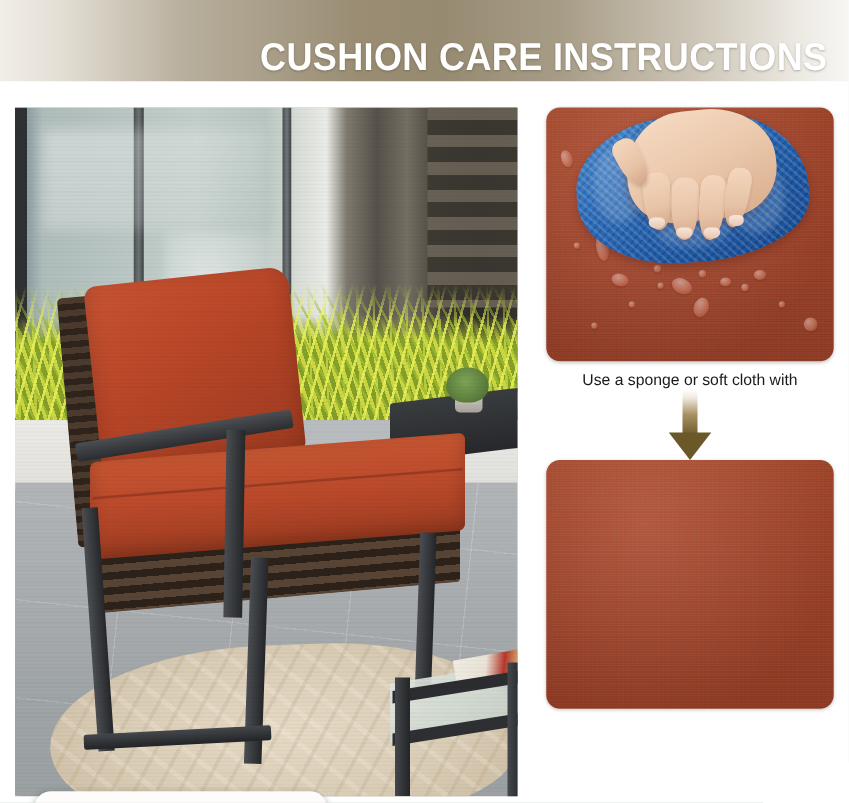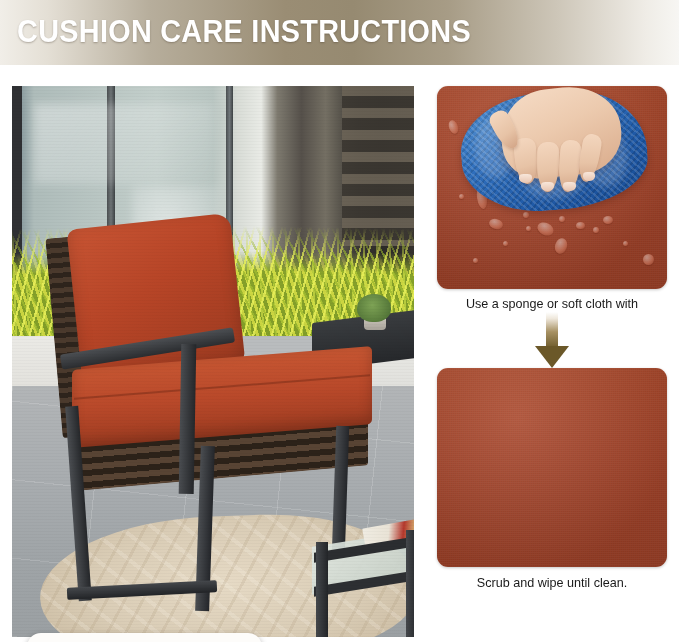--- a/index.html
+++ b/index.html
@@ -26,25 +26,25 @@
         #b7ae9c 22%,
         #9a8d74 42%,
         #968a71 52%,
         #a79c86 66%,
         #cdc6b8 82%,
         #efece6 95%,
         #f7f6f3 100%);
   }
   .banner-inner {
     position: absolute;
-    left: 0; top: 3px;
+    left: 0; top: 17px;
     width: 679px; height: 58px;
     display: flex;
     align-items: center;
-    justify-content: flex-start;
+    justify-content: flex-end;
   }
   .banner-title {
     font-family: "Liberation Sans Narrow", "Liberation Sans", sans-serif;
     font-weight: 700;
     font-size: 31px;
     letter-spacing: 0.3px;
     color: #ffffff;
     text-shadow: 0 1px 2px rgba(60,50,35,0.35);
     transform: scaleX(0.93);
     white-space: nowrap;
@@ -505,17 +505,16 @@
       <div class="arrow-shaft"></div>
       <div class="arrow-head"></div>
     </div>
 
     <div class="swatch swatch-bottom">
       <div class="fabric-tex"></div>
       <div class="swatch-sheen"></div>
     </div>
 
     <div class="caption caption-bottom">
-      <div>Scrub and wipe until clean.</div>
     </div>
 
   </div>
 </div>
 
 </body></html>

